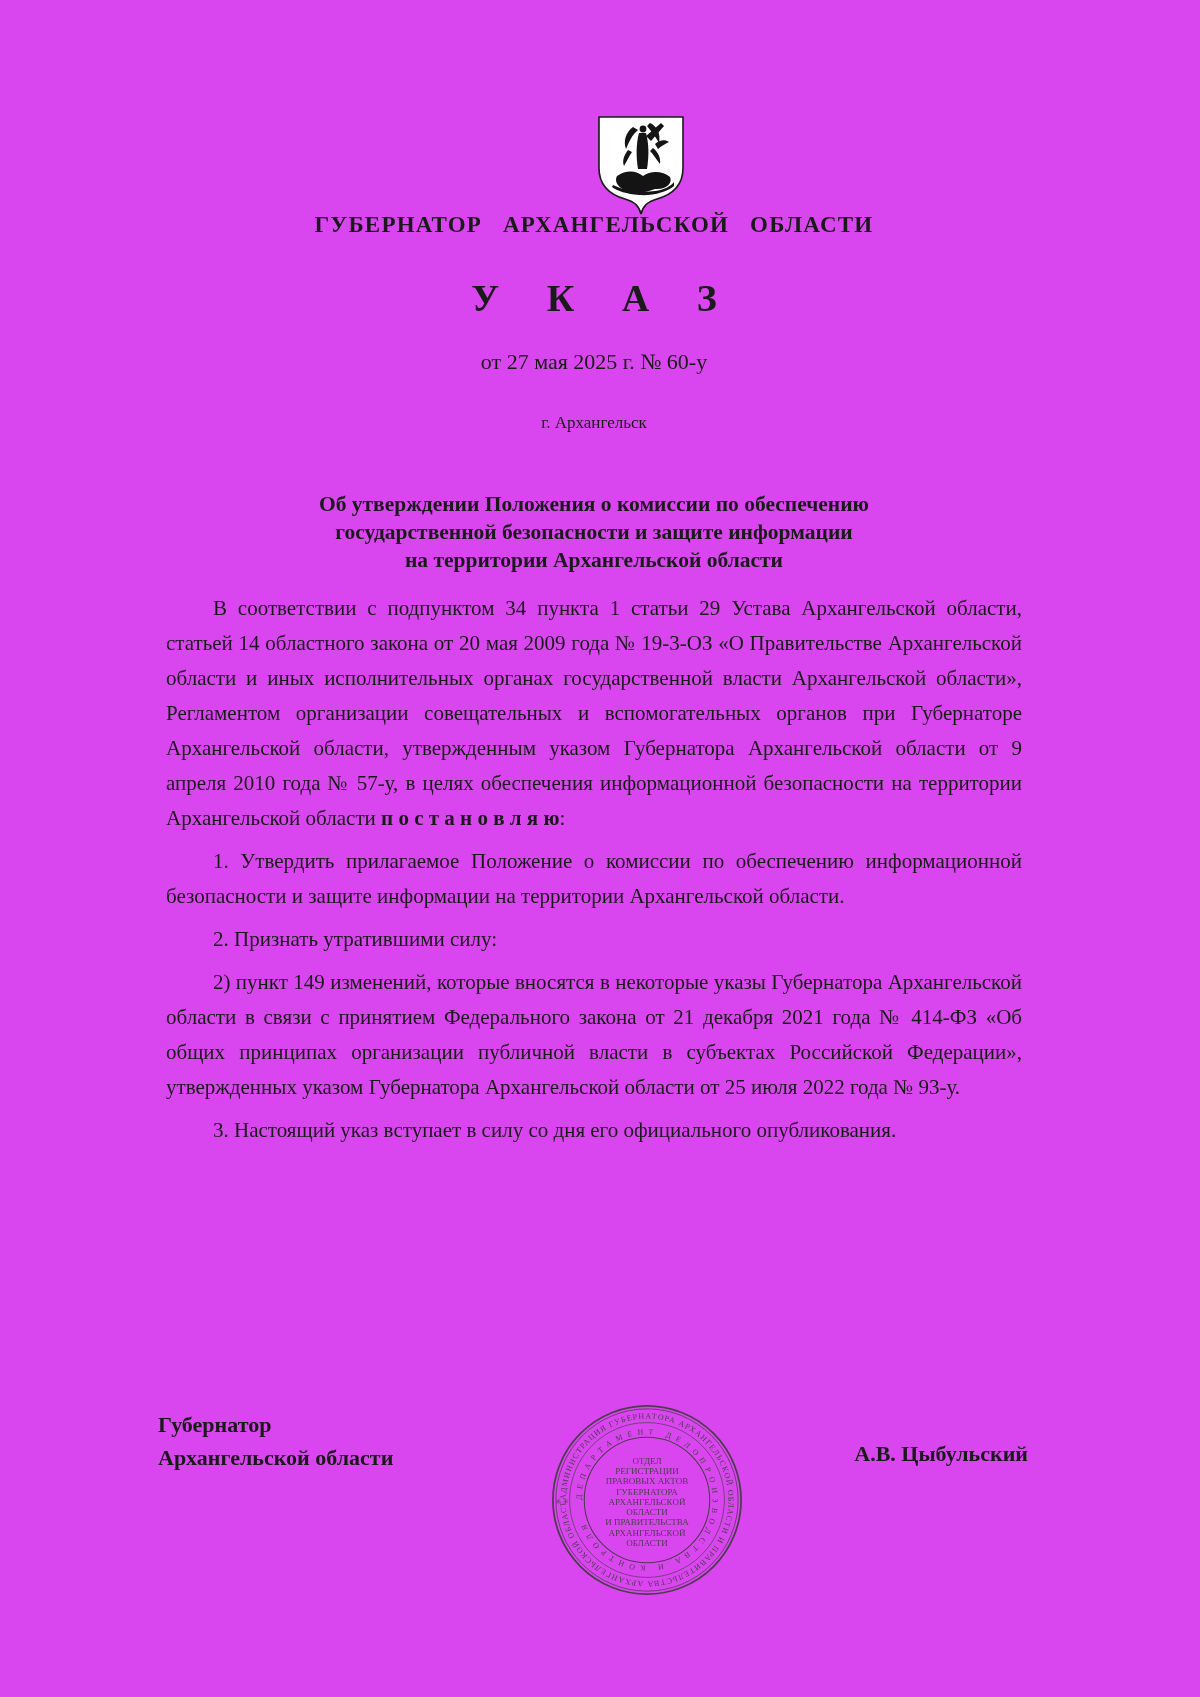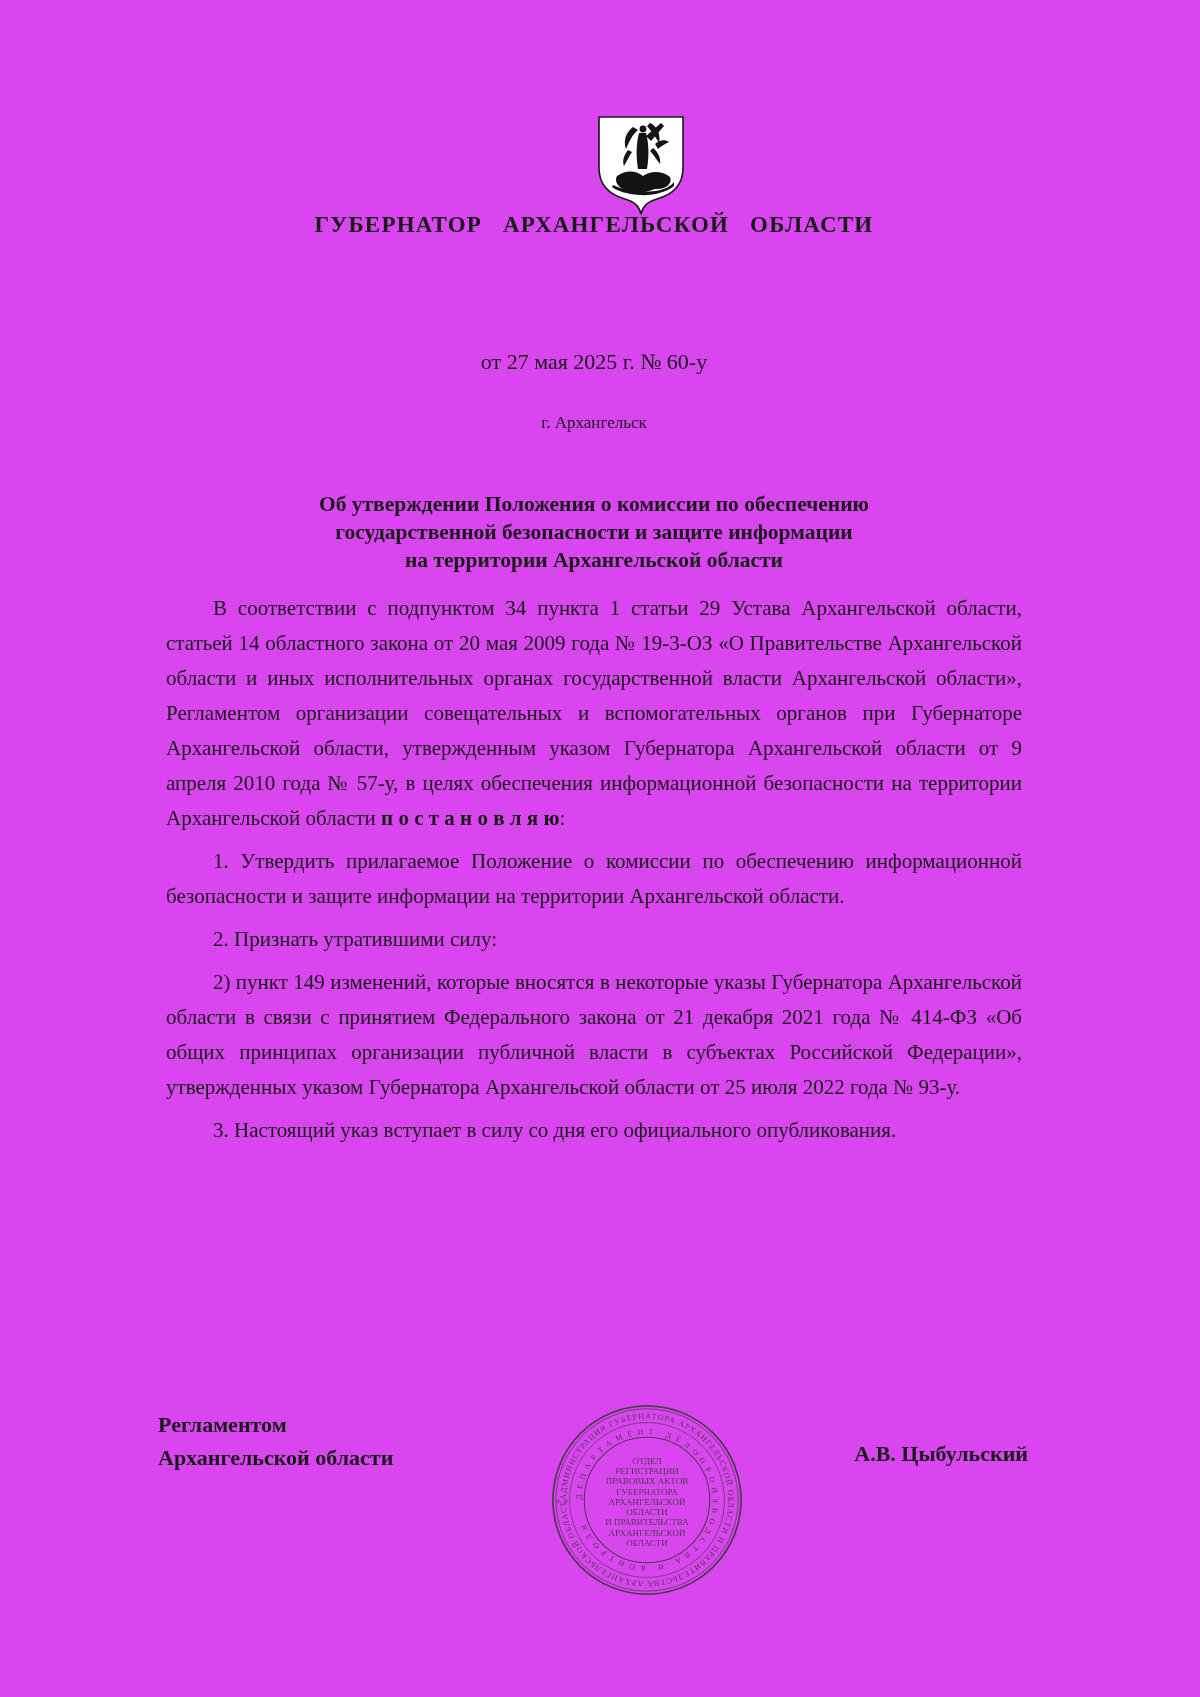--- a/index.html
+++ b/index.html
@@ -122,41 +122,42 @@
         <path d="M58,34 C63,38 66,44 65,50 C61,45 58,40 55,37 Z"></path>
         <path d="M22,62 C32,55 42,57 48,62 C56,56 68,57 75,63 C78,69 71,76 60,75 C48,80 34,80 26,74 C21,70 20,66 22,62 Z"></path>
         <path d="M18,71 C30,77 46,79 60,77 C69,76 76,72 79,68 L79,72 C72,78 58,82 44,81 C32,80 22,77 17,73 Z"></path>
         <path d="M60,30 C64,26 70,25 74,28 C70,30 66,32 63,35 Z"></path>
       </g>
     </svg>
   </div>
 
   <div class="centered-col org-name">ГУБЕРНАТОР АРХАНГЕЛЬСКОЙ ОБЛАСТИ</div>
 
+  <div class="centered-col doc-type">У К А З</div>
 
   <div class="centered-col date-line">от 27 мая 2025 г. № 60-у</div>
 
   <div class="centered-col place-line">г. Архангельск</div>
 
   <div class="centered-col subject">
     <div>Об утверждении Положения о комиссии по обеспечению</div>
     <div>государственной безопасности и защите информации</div>
     <div>на территории Архангельской области</div>
   </div>
 
   <div class="body-text">
     <p><span>В соответствии с подпунктом 34 пункта 1 статьи 29 Устава Архангельской области, статьей 14 областного закона от 20 мая 2009 года № 19-3-ОЗ «О Правительстве Архангельской области и иных исполнительных органах государственной власти Архангельской области», Регламентом организации совещательных и вспомогательных органов при Губернаторе Архангельской области, утвержденным указом Губернатора Архангельской области от 9 апреля 2010 года № 57-у, в целях обеспечения информационной безопасности на территории Архангельской области </span><span class="resolution">п о с т а н о в л я ю</span><span>:</span></p>
     <p>1. Утвердить прилагаемое Положение о комиссии по обеспечению информационной безопасности и защите информации на территории Архангельской области.</p>
     <p>2. Признать утратившими силу:</p>
     <p>2) пункт 149 изменений, которые вносятся в некоторые указы Губернатора Архангельской области в связи с принятием Федерального закона от 21 декабря 2021 года № 414-ФЗ «Об общих принципах организации публичной власти в субъектах Российской Федерации», утвержденных указом Губернатора Архангельской области от 25 июля 2022 года № 93-у.</p>
     <p>3. Настоящий указ вступает в силу со дня его официального опубликования.</p>
   </div>
 
   <div class="sig-position">
-    <div>Регламентом</div>
+    <div>Губернатор</div>
     <div>Архангельской области</div>
   </div>
   <div class="sig-name">А.В. Цыбульский</div>
 
   <div class="stamp">
     <svg viewBox="0 0 200 200" width="196" height="196" xmlns="http://www.w3.org/2000/svg" xmlns:xlink="http://www.w3.org/1999/xlink">
       <defs>
         <path id="ringOuterPath" d="M 17,100 A 83,83 0 1 1 183,100 A 83,83 0 1 1 17,100"></path>
         <path id="ringInnerPath" d="M 33,100 A 67,67 0 1 1 167,100 A 67,67 0 1 1 33,100"></path>
       </defs>

